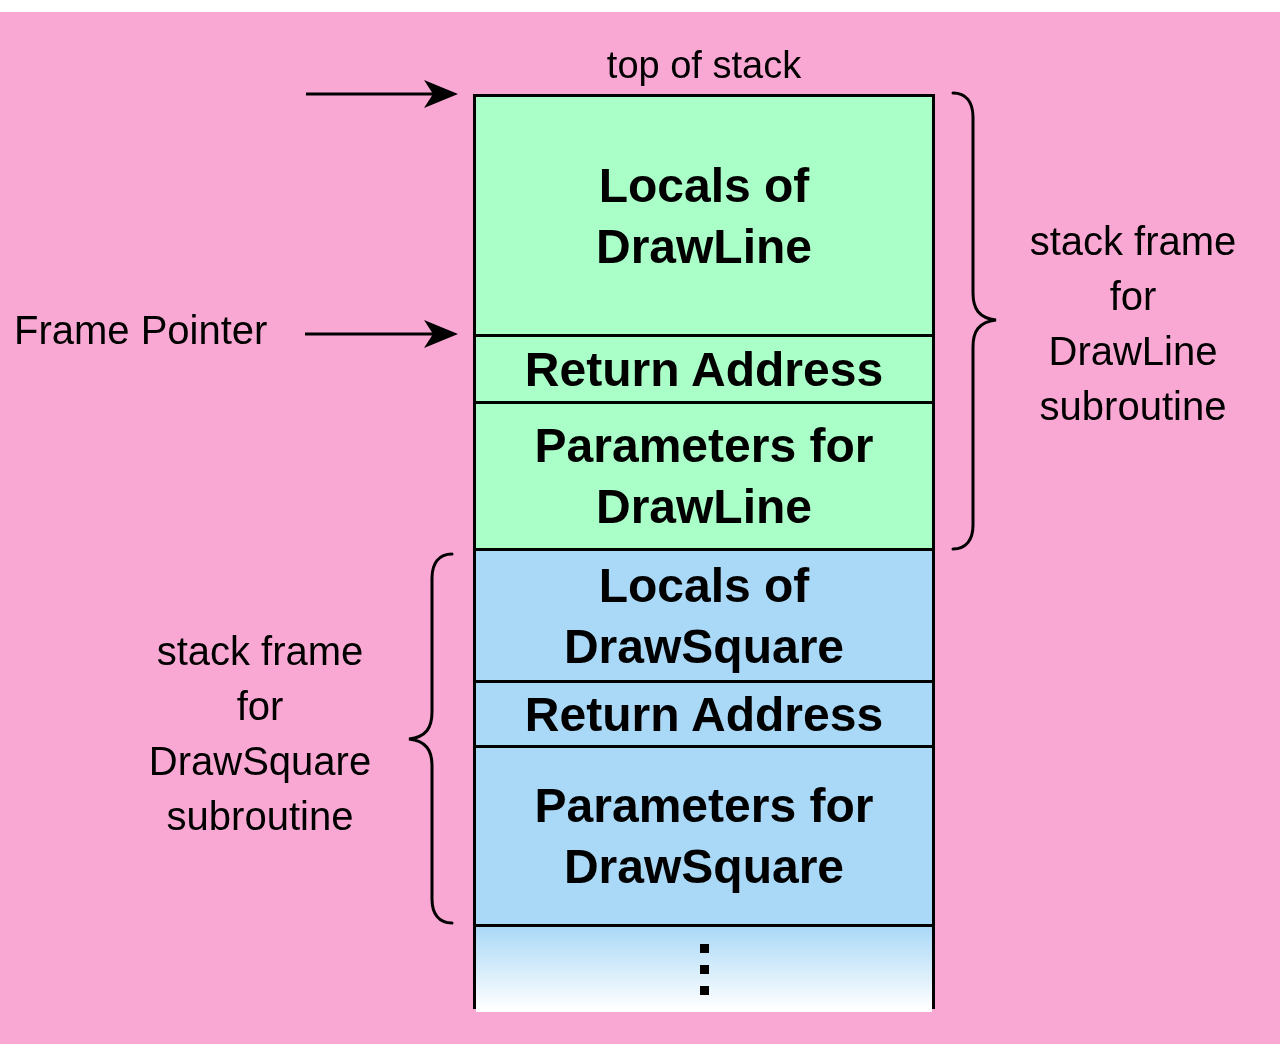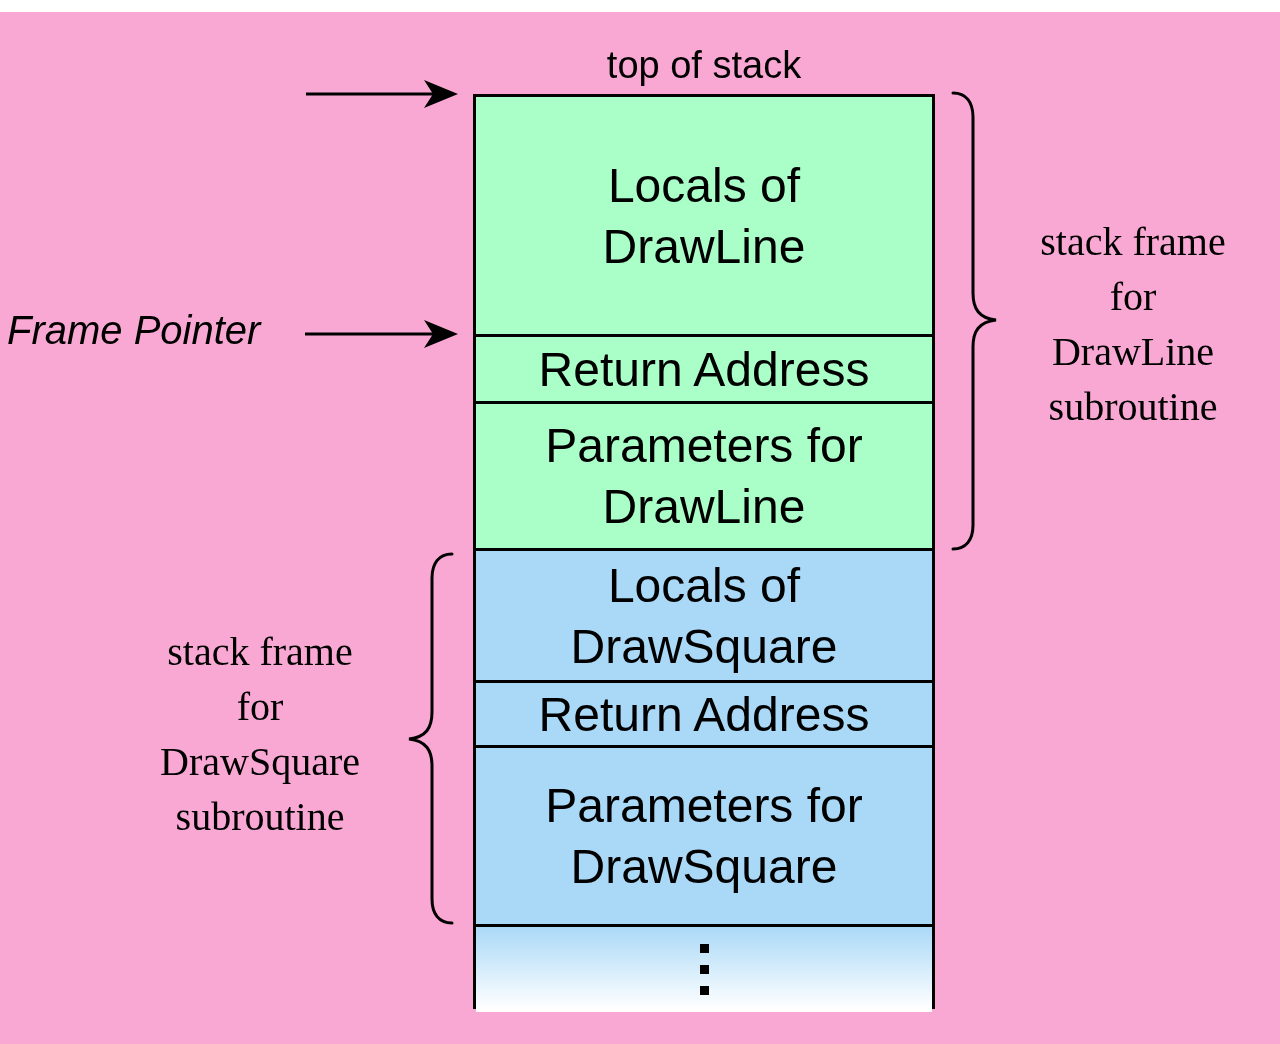--- a/index.html
+++ b/index.html
@@ -31,32 +31,32 @@
     width: 462px;
     text-align: center;
     font-size: 38px;
     line-height: 44px;
   }
   .brace-label {
     width: 250px;
     text-align: center;
     font-size: 40px;
     line-height: 55px;
-    font-family: Liberation Serif, serif;
   }
   .stack-column {
     position: absolute;
     left: 473px;
     top: 82px;
     width: 462px;
     height: 915px;
     box-sizing: border-box;
     border-left: 3px solid #000000;
     border-right: 3px solid #000000;
     border-top: 3px solid #000000;
+    font-weight: bold;
   }
   .stack-section {
     box-sizing: border-box;
     width: 100%;
     border-bottom: 3px solid #000000;
     display: flex;
     align-items: center;
     justify-content: center;
     text-align: center;
     font-size: 48px;
@@ -94,21 +94,21 @@
   }
 </style>
 </head>
 <body>
 
 <div class="canvas">
 
   <div class="label top-label">top of stack</div>
 
 
-  <div class="label pointer-label" style="left:7px; top:295px;font-style:italic;">Frame Pointer</div>
+  <div class="label pointer-label" style="left:14px; top:295px;">Frame Pointer</div>
 
   <div class="label brace-label" style="left:1008px; top:202px;">stack frame
 for
 DrawLine
 subroutine</div>
 
   <div class="label brace-label" style="left:135px; top:612px;">stack frame
 for
 DrawSquare
 subroutine</div>

